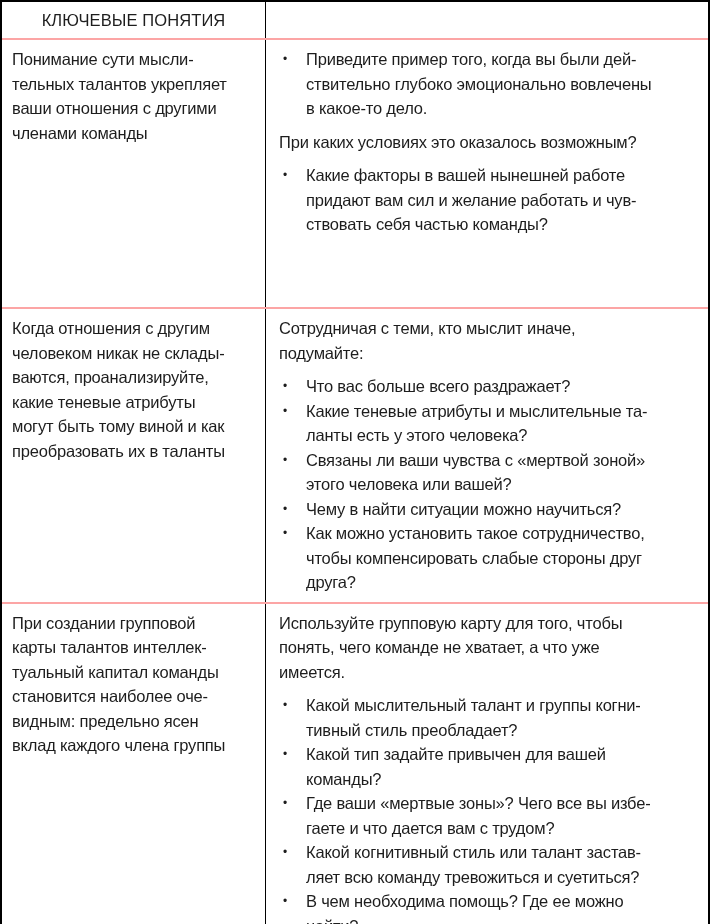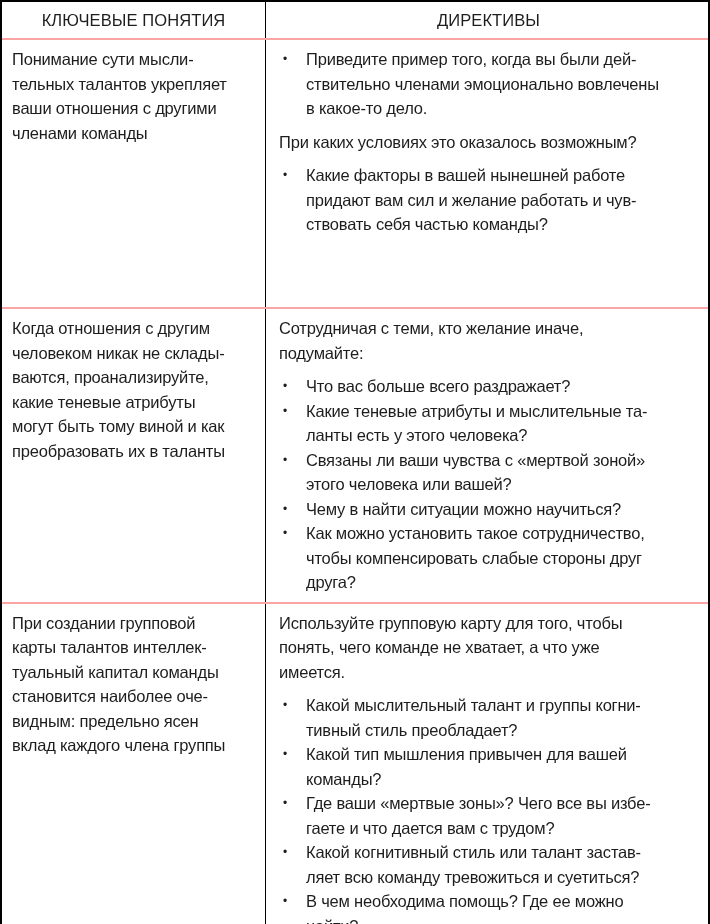--- a/index.html
+++ b/index.html
@@ -56,34 +56,33 @@
   }
   .btext { flex: 1; white-space: pre-line; }
 </style>
 </head>
 <body>
 
 <div class="tbl">
 
   <div class="row hdr-row">
     <div class="cell left hdr">КЛЮЧЕВЫЕ ПОНЯТИЯ</div>
-    <div class="cell right hdr">ДИРЕКТИВЫ</div>
   </div>
 
   <div class="row r1">
     <div class="cell left">Понимание сути мысли-
 тельных талантов укрепляет
 ваши отношения с другими
 членами команды</div>
     <div class="cell right">
       <ul class="blist">
         <li class="bitem">
           <span class="bmark">•</span>
           <span class="btext">Приведите пример того, когда вы были дей-
-ствительно членами эмоционально вовлечены
+ствительно глубоко эмоционально вовлечены
 в какое-то дело.</span>
         </li>
       </ul>
       <p class="block">При каких условиях это оказалось возможным?</p>
       <ul class="blist">
         <li class="bitem">
           <span class="bmark">•</span>
           <span class="btext">Какие факторы в вашей нынешней работе
 придают вам сил и желание работать и чув-
 ствовать себя частью команды?</span>
@@ -93,21 +92,21 @@
   </div>
 
   <div class="row r2">
     <div class="cell left">Когда отношения с другим
 человеком никак не склады-
 ваются, проанализируйте,
 какие теневые атрибуты
 могут быть тому виной и как
 преобразовать их в таланты</div>
     <div class="cell right">
-      <p class="block">Сотрудничая с теми, кто желание иначе,
+      <p class="block">Сотрудничая с теми, кто мыслит иначе,
 подумайте:</p>
       <ul class="blist">
         <li class="bitem">
           <span class="bmark">•</span>
           <span class="btext">Что вас больше всего раздражает?</span>
         </li>
         <li class="bitem">
           <span class="bmark">•</span>
           <span class="btext">Какие теневые атрибуты и мыслительные та-
 ланты есть у этого человека?</span>
@@ -143,21 +142,21 @@
 понять, чего команде не хватает, а что уже
 имеется.</p>
       <ul class="blist">
         <li class="bitem">
           <span class="bmark">•</span>
           <span class="btext">Какой мыслительный талант и группы когни-
 тивный стиль преобладает?</span>
         </li>
         <li class="bitem">
           <span class="bmark">•</span>
-          <span class="btext">Какой тип мышления привычен для вашей
+          <span class="btext">Какой тип задайте привычен для вашей
 команды?</span>
         </li>
         <li class="bitem">
           <span class="bmark">•</span>
           <span class="btext">Где ваши «мертвые зоны»? Чего все вы избе-
 гаете и что дается вам с трудом?</span>
         </li>
         <li class="bitem">
           <span class="bmark">•</span>
           <span class="btext">Какой когнитивный стиль или талант застав-

